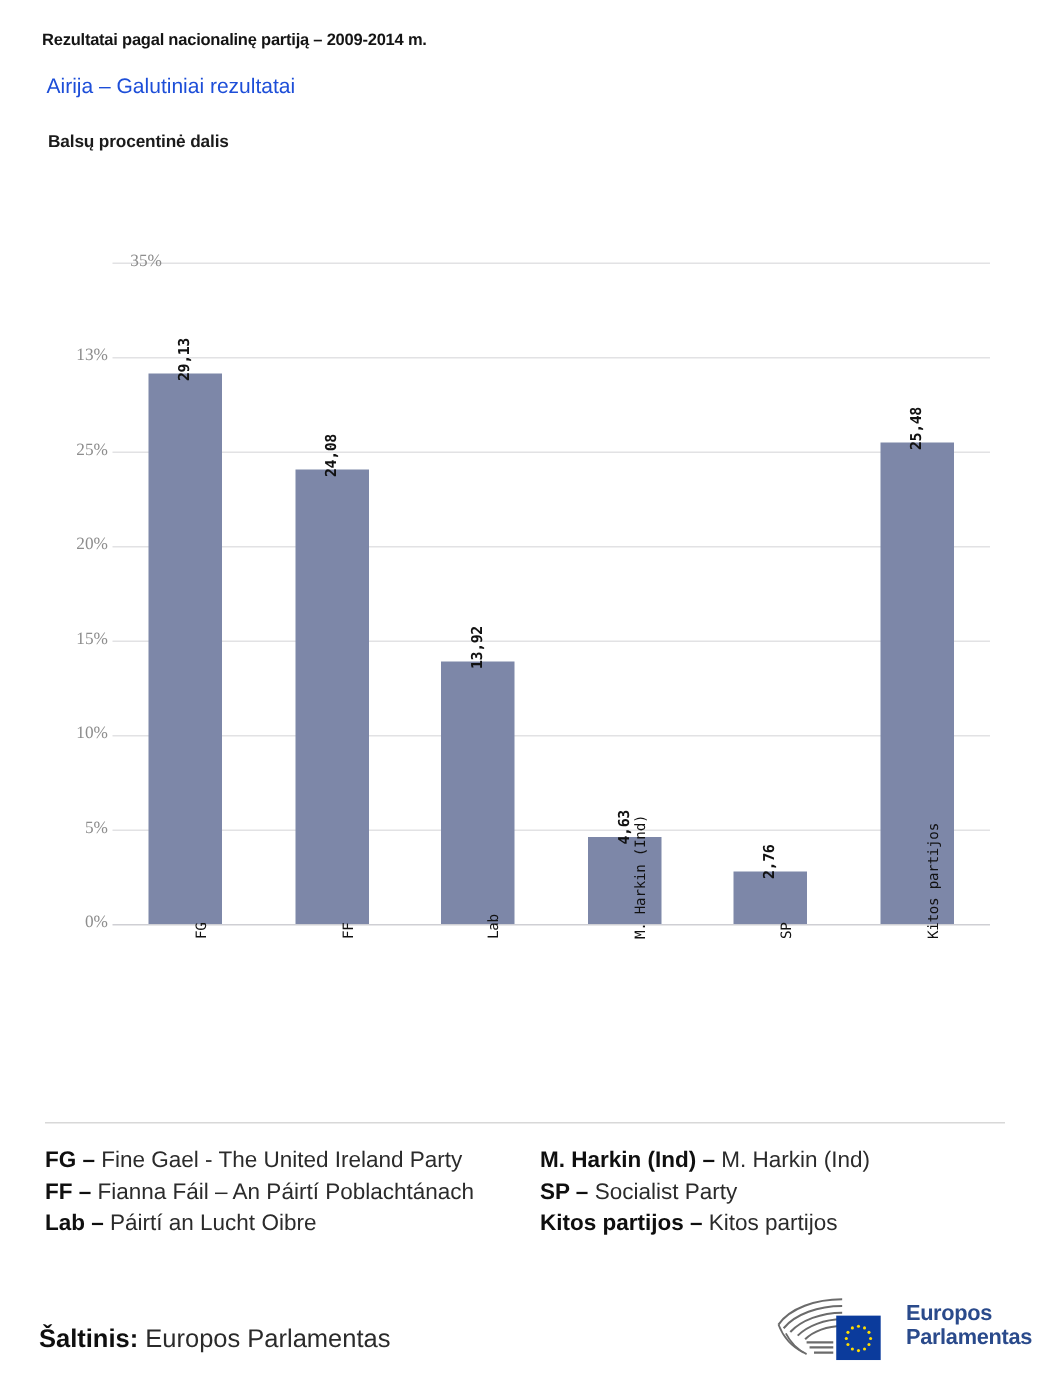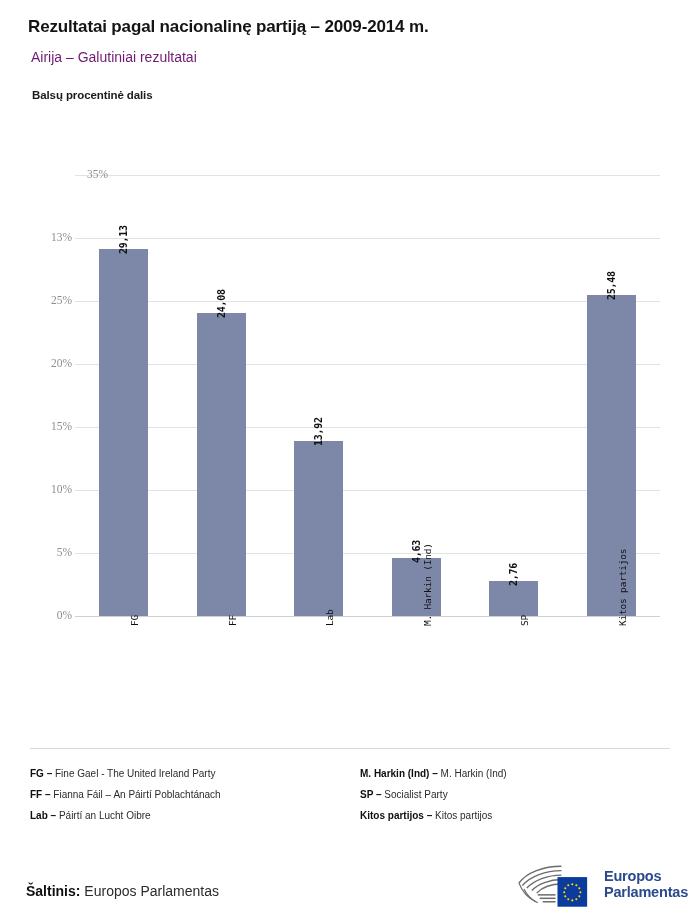--- a/index.html
+++ b/index.html
@@ -18,31 +18,31 @@
   }
 
   
   .header {
     position: absolute;
     left: 28px;
     top: 18px;
     width: 644px;
   }
   .chart-title {
-    font-size: 17px;
+    font-size: 11px;
     font-weight: bold;
     letter-spacing: -0.15px;
     color: #141414;
     margin: 0;
     line-height: 18px;
   }
   .chart-subtitle {
     font-size: 14px;
     font-weight: normal;
-    color: #701a75;
+    color: #1d4ed8;
     margin: 0;
     padding-top: 12px;
     padding-left: 3px;
     line-height: 18px;
   }
   .axis-caption {
     position: absolute;
     left: 32px;
     top: 89px;
     font-size: 11.5px;
@@ -135,36 +135,36 @@
     display: flex;
     margin-top: 14px;
   }
   .legend-col {
     width: 330px;
   }
   .legend-col + .legend-col {
     width: 310px;
   }
   .legend-item {
-    font-size: 10px;
+    font-size: 15px;
     color: #2b2b2b;
     line-height: 21px;
     white-space: nowrap;
   }
   .legend-item b {
     color: #0f0f0f;
     font-weight: bold;
   }
 
   
   .footer {
     position: absolute;
     left: 26px;
     top: 883px;
-    font-size: 14px;
+    font-size: 17px;
     color: #2b2b2b;
   }
   .footer b {
     color: #0f0f0f;
     font-weight: bold;
   }
   .ep-logo {
     position: absolute;
     left: 516px;
     top: 861px;

